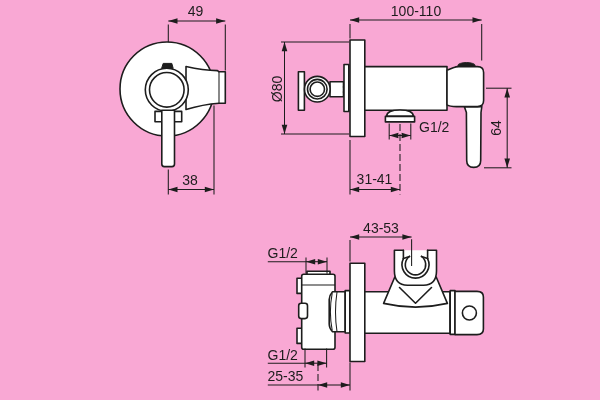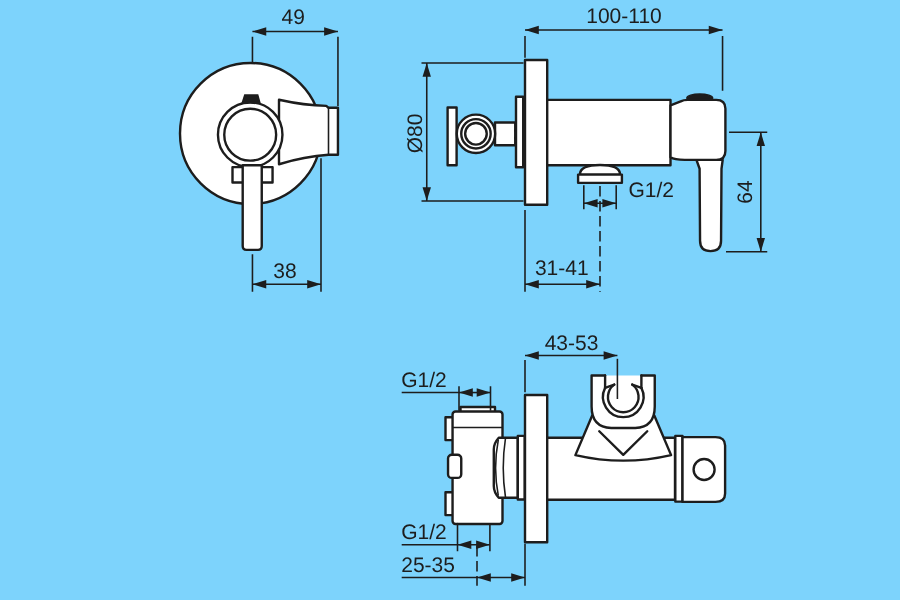--- a/index.html
+++ b/index.html
@@ -1,16 +1,16 @@
 <!DOCTYPE html>
 <html><head>
 <meta charset="utf-8">
 <style>
   html,body{margin:0;padding:0;background:#ffffff;}
-  .stage{position:relative;width:600px;height:400px;background:#7dd3fc;overflow:hidden;}
+  .stage{position:relative;width:600px;height:400px;background:#f9a8d4;overflow:hidden;}
   svg{display:block;}
   .o  {stroke:#1d1d1d;stroke-width:1.6;fill:#ffffff;stroke-linejoin:round;stroke-linecap:round;}
   .ol {stroke:#1d1d1d;stroke-width:1.6;fill:none;stroke-linejoin:round;stroke-linecap:round;}
   .msk{stroke:none;fill:#ffffff;}
   .blk{stroke:#1d1d1d;stroke-width:1;fill:#1d1d1d;}
   .d  {stroke:#1d1d1d;stroke-width:1.05;fill:none;stroke-linecap:butt;}
   .cl {stroke:#1d1d1d;stroke-width:1.05;fill:none;stroke-dasharray:7 3;}
   .lbl{font-family:"Liberation Sans","DejaVu Sans",sans-serif;font-size:14px;fill:#1d1d1d;}
 </style>
 </head>

